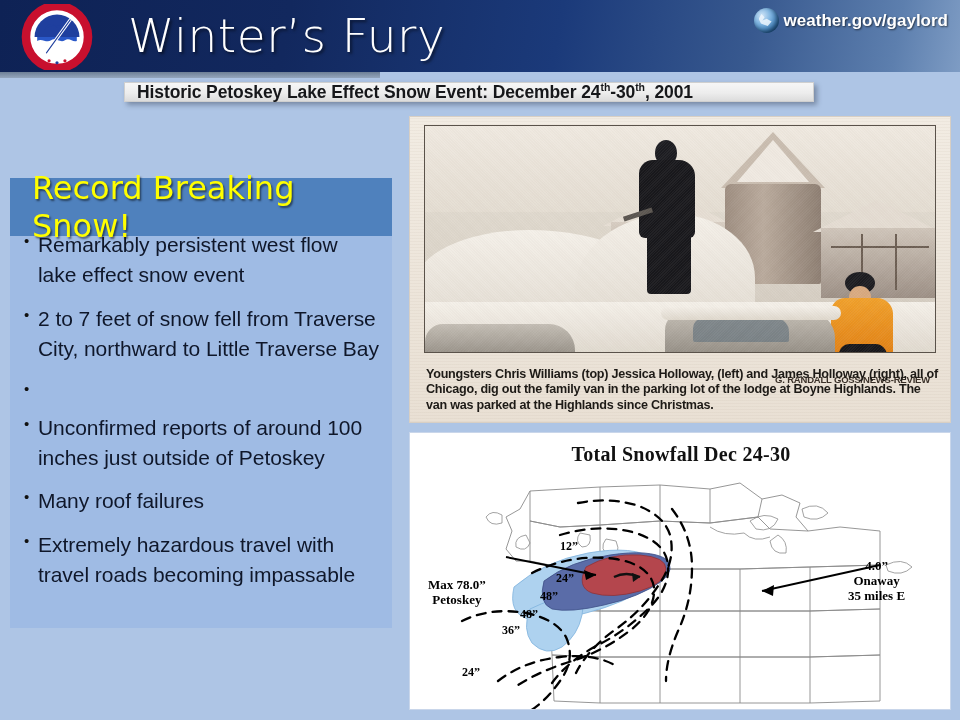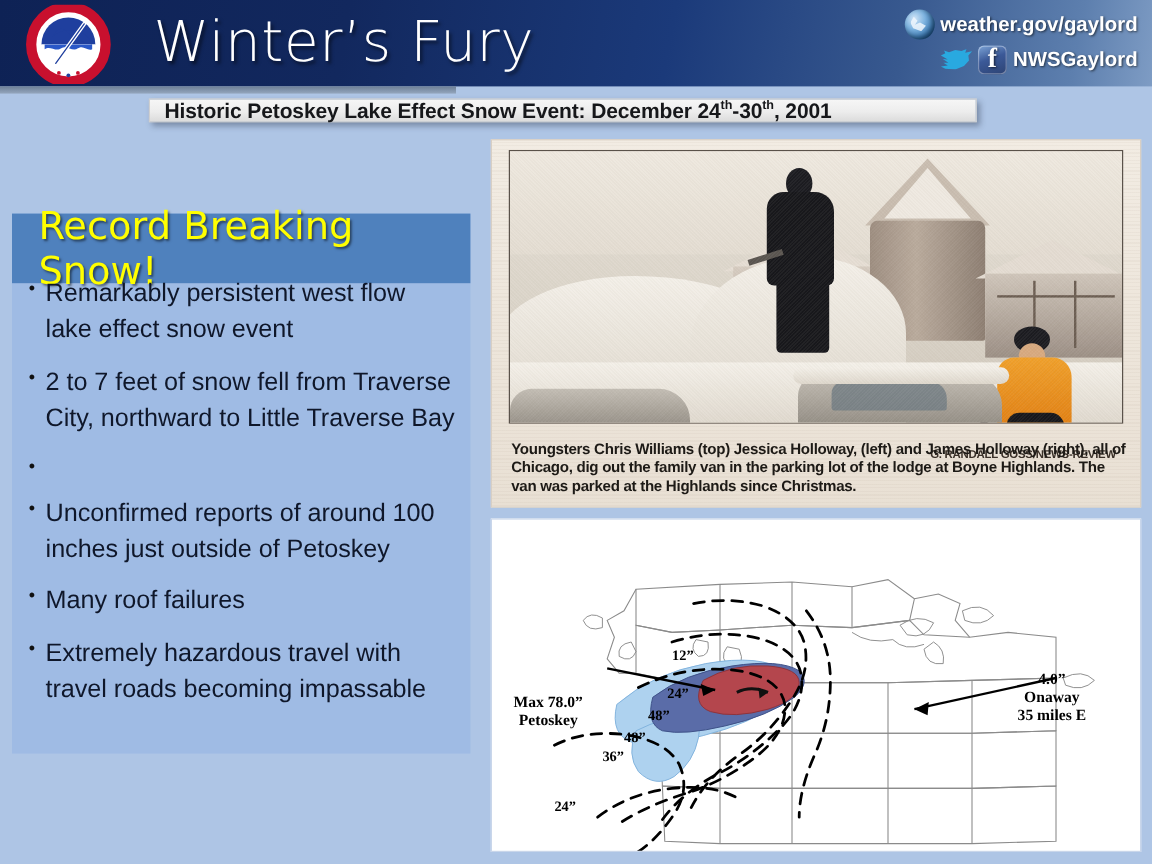--- a/index.html
+++ b/index.html
@@ -176,25 +176,20 @@
     <circle cx="50" cy="89" r="2.4" fill="#1f3f9e"></circle>
     <circle cx="62" cy="86" r="2.4" fill="#c8102e"></circle>
   </svg>
   <div id="deck-title">Winter’s Fury</div>
 
   <div id="social">
     <div class="social-row">
       <span class="globe-icon"></span>
       <span>weather.gov/gaylord</span>
     </div>
-    <div class="social-row">
-      <span class="tw-icon"></span>
-      <span class="fb-icon"></span>
-      <span>NWSGaylord</span>
-    </div>
   </div>
 </div>
 <div id="header-underline"></div>
 
 <div id="subtitle-bar">
   <div id="subtitle-text">
     <span>Historic Petoskey Lake Effect Snow Event: December 24</span><sup>th</sup><span>-30</span><sup>th</sup><span>, 2001</span>
   </div>
 </div>
 
@@ -273,20 +268,21 @@
     <div class="snowbank" style="left:236px;top:180px;width:180px;height:14px;border-radius:10px;"></div>
 
     <div class="grain"></div>
   </div>
 
   <div id="photo-credit">G. RANDALL GOSS/NEWS-REVIEW</div>
   <div id="photo-caption">Youngsters Chris Williams  (top) Jessica Holloway, (left) and James Holloway (right), all of Chicago, dig out the family van in the parking lot of the lodge at Boyne Highlands. The van was parked at the Highlands since Christmas.</div>
 </div>
 
 <div id="map-panel">
+  <div id="map-title">Total Snowfall Dec 24-30</div>
 
   <svg id="map-canvas" viewBox="0 0 542 240">
 
     <g stroke="#8b8b8b" stroke-width="0.9" fill="none">
       <path d="M120 22 L190 18 L250 16 L300 20 L330 14 L352 30 L348 48 L300 54 L250 52 L190 56 L150 58 L120 52 Z"></path>
       <path d="M120 52 L150 58 L190 56 L250 52 L300 54 L348 48 L360 60 L398 62 L430 58 L470 62 L470 96 L400 98 L330 100 L250 100 L190 98 L140 96 L120 92 Z"></path>
       <path d="M140 96 L190 98 L250 100 L330 100 L400 98 L470 96 L470 140 L400 142 L330 142 L250 142 L190 142 L140 140 Z"></path>
       <path d="M140 140 L190 142 L250 142 L330 142 L400 142 L470 140 L470 186 L400 188 L330 188 L250 188 L190 188 L142 186 Z"></path>
       <path d="M142 186 L190 188 L250 188 L330 188 L400 188 L470 186 L470 232 L400 234 L330 234 L250 234 L190 234 L144 232 Z"></path>
       <path d="M190 18 L190 56 M250 16 L250 52 M300 20 L300 54"></path>

